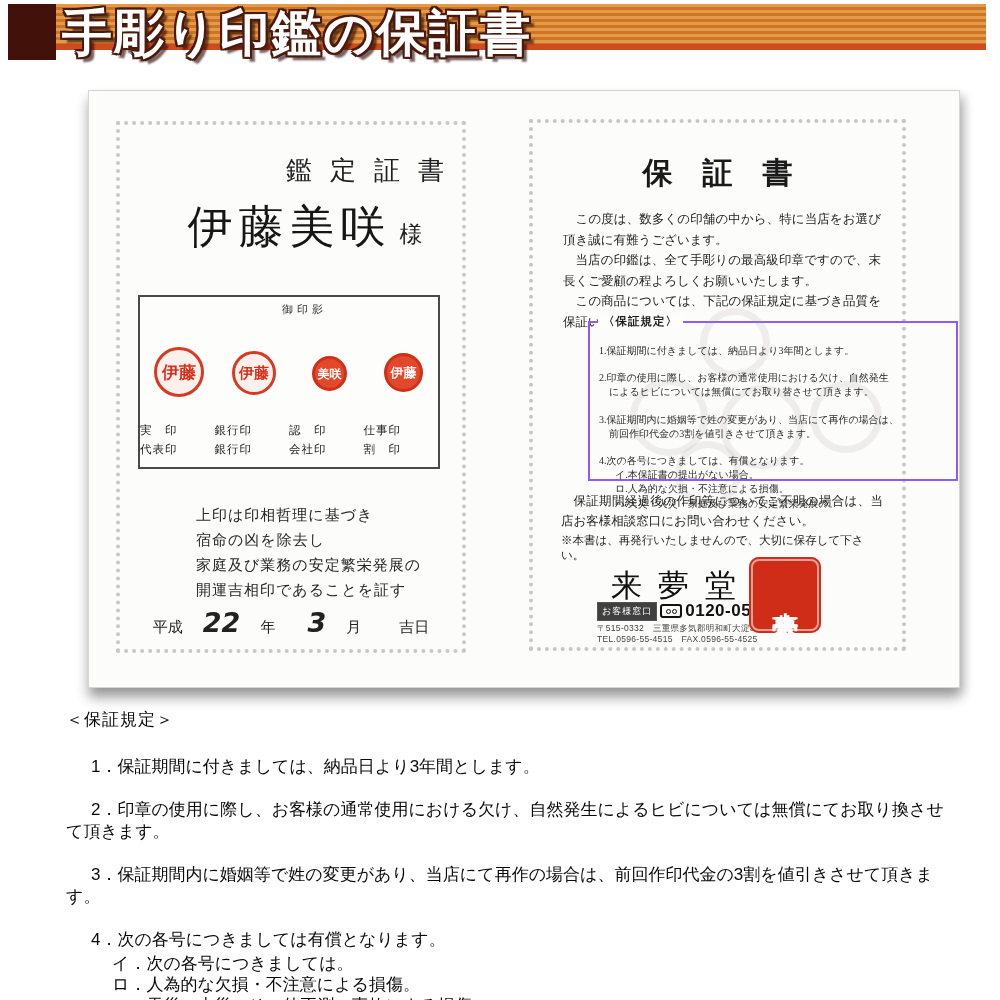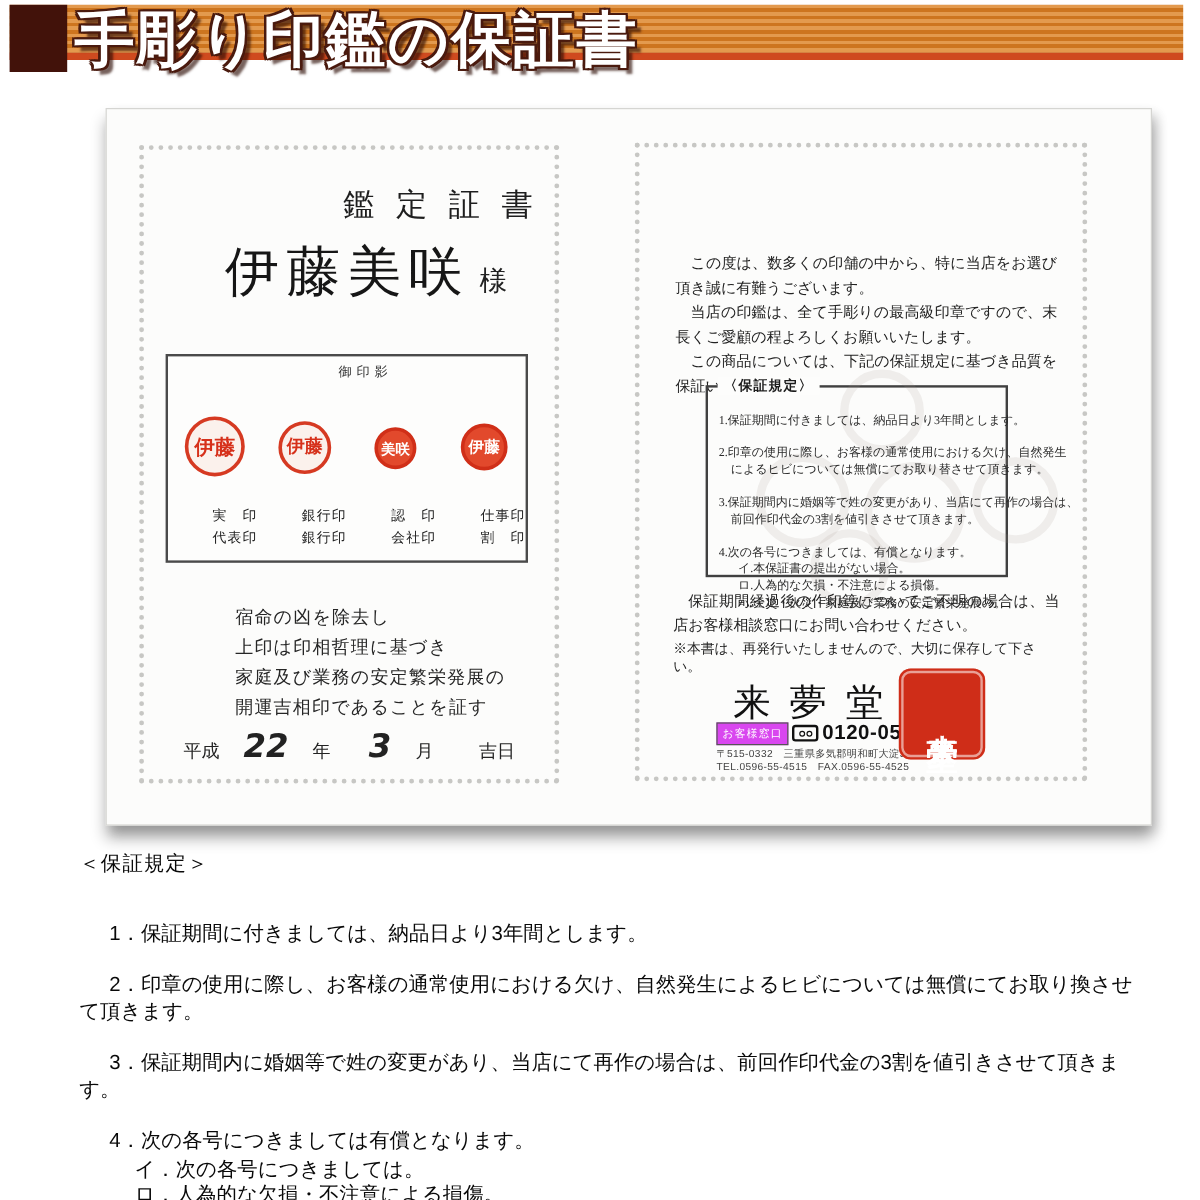--- a/index.html
+++ b/index.html
@@ -58,41 +58,41 @@
     border: 3px solid #d63a22; background: #fbf1ec; color: #d6301a;
     display: flex; align-items: center; justify-content: center;
     font-weight: bold; line-height: 1.0; text-align: center; overflow: hidden; }
   #seal-0 { left: 14px;  top: 50px; width: 50px; height: 50px; font-size: 17px; }
   #seal-1 { left: 92px;  top: 54px; width: 44px; height: 44px; font-size: 15px; }
   #seal-2 { left: 172px; top: 59px; width: 35px; height: 35px; font-size: 12px; }
   #seal-3 { left: 244px; top: 56px; width: 39px; height: 39px; font-size: 13px; }
   #seal-2, #seal-3 { background: #e2492c; color: #fff; border-color: #d02f18; }
   .seal-col-labels { position: absolute; bottom: 8px; left: 0; width: 100%;
     display: flex; }
-  .seal-col { width: 25%; text-align: right; font-size: 11.5px; line-height: 19px;
+  .seal-col { width: 25%; text-align: left; font-size: 11.5px; line-height: 19px;
     color: #222; letter-spacing: 1px; white-space: pre; }
   #cl-pledge { position: absolute; left: 76px; top: 378px; font-size: 15px;
     line-height: 25px; color: #262626; letter-spacing: 1px; }
   #cl-date { position: absolute; left: 0; top: 482px; width: 100%;
     text-align: center; white-space: nowrap; color: #222; }
   #cl-date .era, #cl-date .unit, #cl-date .day { font-size: 15px; }
   #cl-date .num { font-family: "DejaVu Sans", sans-serif; font-weight: bold;
     font-style: italic; font-size: 27px; margin: 0 16px; }
   #cl-date .unit { margin-right: 12px; }
   #cl-date .day { margin-left: 22px; }
 
   
   #cr-title { position: absolute; top: 30px; left: 0; width: 100%;
     text-align: center; font-size: 30px; font-weight: bold; letter-spacing: 30px;
     text-indent: 30px; color: #1a1a1a; }
   #cr-intro { position: absolute; left: 30px; top: 86px; width: 318px;
     font-size: 12.5px; line-height: 20.5px; color: #222; text-align: justify; }
   #cr-intro p { text-indent: 1em; }
-  #wbox { position: absolute; left: 55px; top: 198px; width: 252px; height: 160px;
-    border: 2px solid #404040; background: rgba(255,255,255,.0); }
+  #wbox { position: absolute; left: 55px; top: 198px; width: 370px; height: 160px;
+    border: 2px solid #8b5cf6; background: rgba(255,255,255,.0); }
   #wbox-label { position: absolute; top: -9px; left: 8px; background: #fdfdfc;
     padding: 0 5px; font-size: 11.5px; font-weight: bold; color: #1d1d1d;
     letter-spacing: 1px; }
   #wbox-items { position: absolute; left: 9px; top: 8px; width: 300px;
     font-size: 10px; line-height: 14.2px; color: #2a2a2a; }
   .wbox-item { padding-left: 10px; text-indent: -10px; margin-top: 13px; }
   .wbox-sub { padding-left: 16px; }
   .wm { position: absolute; border: 7px solid rgba(160,150,140,.14);
     border-radius: 50%; }
   #wm-0 { left: 110px; top: -15px; width: 70px; height: 70px; }
@@ -103,21 +103,21 @@
   #cr-followup { position: absolute; left: 28px; top: 368px; width: 322px;
     font-size: 12.5px; line-height: 20px; color: #222; text-indent: 1em;
     text-align: justify; }
   #cr-note { position: absolute; left: 28px; top: 410px; width: 322px;
     font-size: 11.5px; color: #222; }
   #shop-name { position: absolute; left: 78px; top: 442px; font-size: 31px;
     letter-spacing: 16px; color: #111; white-space: nowrap; }
   #contact { position: absolute; left: 64px; top: 478px; width: 220px;
     font-family: "Liberation Sans", "DejaVu Sans", sans-serif; }
   #contact-row { display: flex; align-items: center; white-space: nowrap; }
-  #contact-badge { background: #d946ef; color: #fff; font-size: 9px;
+  #contact-badge { background: #404040; color: #fff; font-size: 9px;
     padding: 2px 4px; letter-spacing: 1px; border: 1px solid #555; }
   #freedial-icon { display: inline-flex; align-items: center; justify-content: center;
     width: 22px; height: 14px; border: 2px solid #111; border-radius: 3px;
     margin: 0 3px; }
   #freedial-icon i { width: 5px; height: 5px; border: 1.5px solid #111;
     border-radius: 50%; display: inline-block; margin: 0 0.5px; }
   #contact-phone { font-size: 17px; font-weight: bold; color: #111;
     letter-spacing: 0.5px; }
   #contact-addr, #contact-telfax { font-size: 8.5px; color: #444;
     line-height: 11px; letter-spacing: 0.3px; }
@@ -127,21 +127,21 @@
     display: flex; align-items: center; justify-content: center;
     font-size: 26px; font-weight: bold; line-height: 1.05;
     writing-mode: vertical-rl; letter-spacing: 2px;
     box-shadow: inset 0 0 0 2px #cf2d18, inset 0 0 0 4px rgba(255,255,255,.55);
   }
 
   
   #rules { position: absolute; left: 66px; top: 708px; width: 882px;
     font-family: "Liberation Sans", "DejaVu Sans", sans-serif;
     font-size: 17px; color: #090909; }
-  #rules-heading { margin-bottom: 36px; letter-spacing: 1px; }
+  #rules-heading { margin-bottom: 25px; letter-spacing: 1px; }
   .rule-item { text-indent: 25px; line-height: 22px; margin-bottom: 21px; }
   #rule-3 { margin-bottom: 2px; }
   .rule-sub { padding-left: 46px; line-height: 21px; }
 </style>
 </head>
 <body>
 
 <div id="page">
 
   <div id="banner">
@@ -166,37 +166,38 @@
         <div id="seal-3" class="seal-circle">伊藤</div>
         <div class="seal-col-labels">
           <div class="seal-col"><span>実　印</span><br><span>代表印</span></div>
           <div class="seal-col"><span>銀行印</span><br><span>銀行印</span></div>
           <div class="seal-col"><span>認　印</span><br><span>会社印</span></div>
           <div class="seal-col"><span>仕事印</span><br><span>割　印</span></div>
         </div>
       </div>
 
       <div id="cl-pledge">
+        <div>上印は印相哲理に基づき</div>
         <div>宿命の凶を除去し</div>
-        <div>上印は印相哲理に基づき</div>
         <div>家庭及び業務の安定繁栄発展の</div>
         <div>開運吉相印であることを証す</div>
       </div>
 
       <div id="cl-date">
         <span class="era">平成</span>
         <span class="num">22</span>
         <span class="unit">年</span>
         <span class="num">3</span>
         <span class="unit">月</span>
         <span class="day">吉日</span>
       </div>
     </div>
 
     <div id="cert-right" class="cert">
+      <div id="cr-title">保証書</div>
 
       <div id="cr-intro">
         <p>この度は、数多くの印舗の中から、特に当店をお選び頂き誠に有難うございます。</p>
         <p>当店の印鑑は、全て手彫りの最高級印章ですので、末長くご愛顧の程よろしくお願いいたします。</p>
         <p>この商品については、下記の保証規定に基づき品質を保証いたします。</p>
       </div>
 
       <div id="wbox">
         <div class="wm" id="wm-0"></div>
         <div class="wm" id="wm-1"></div>

